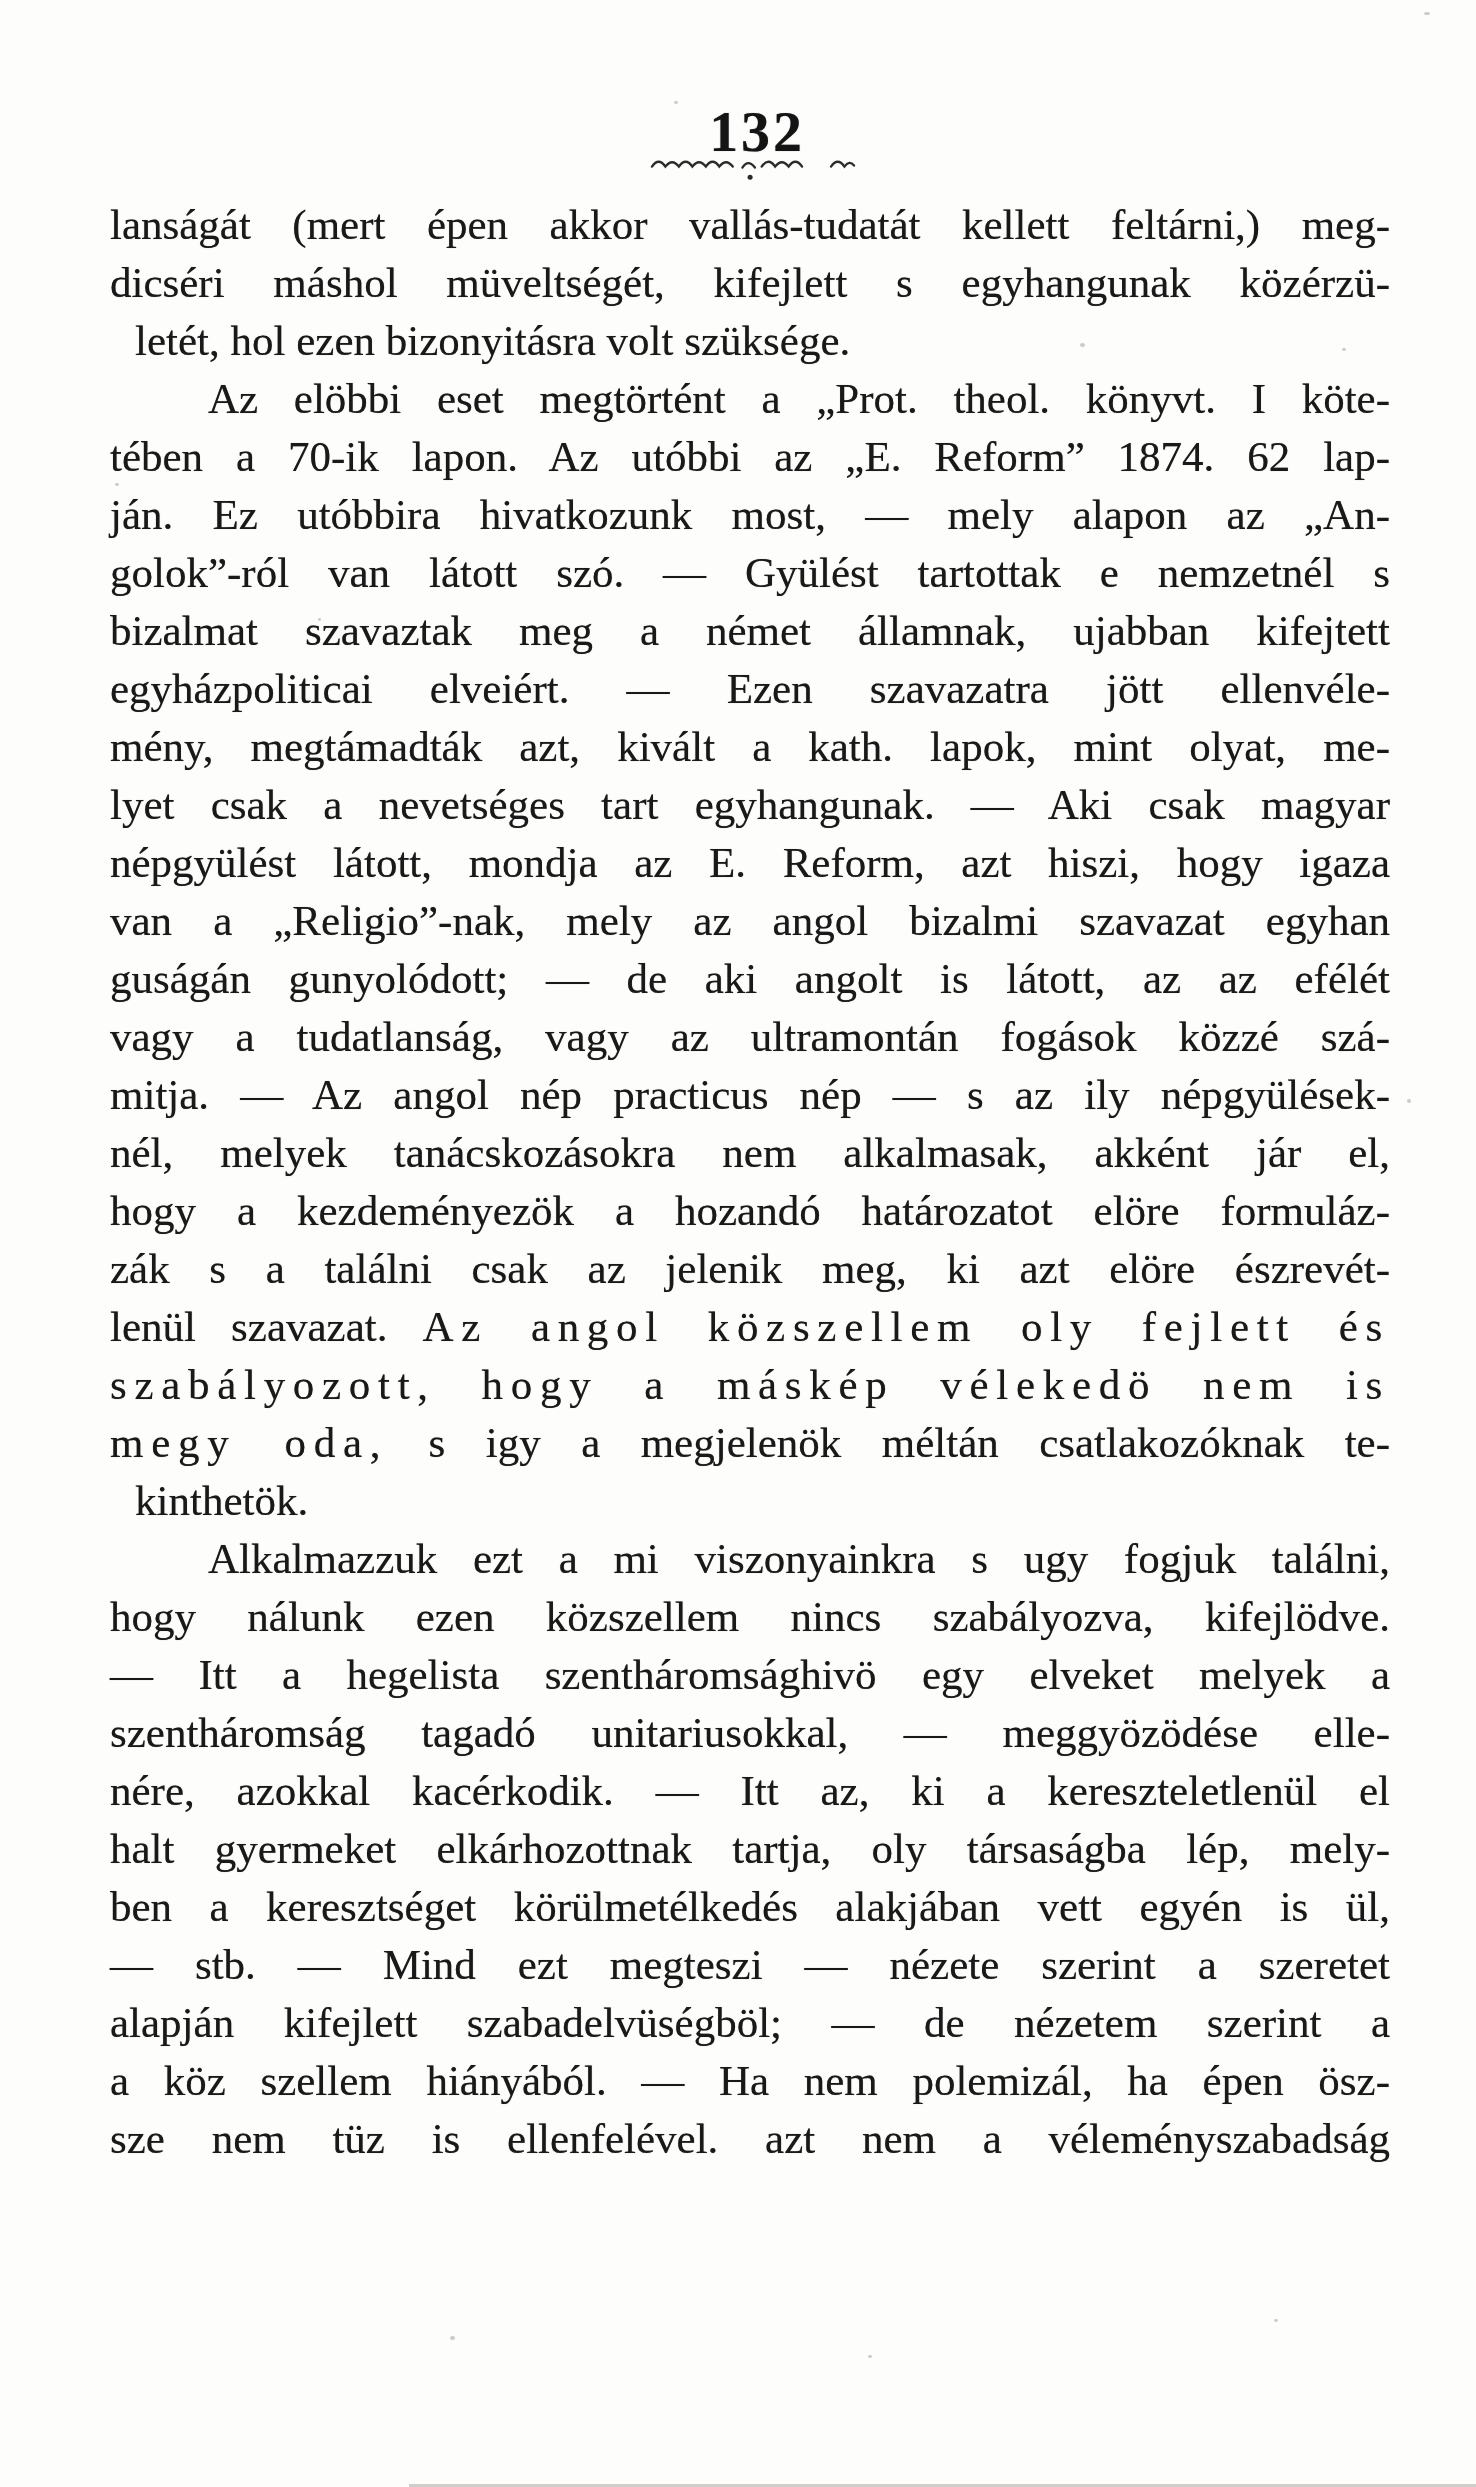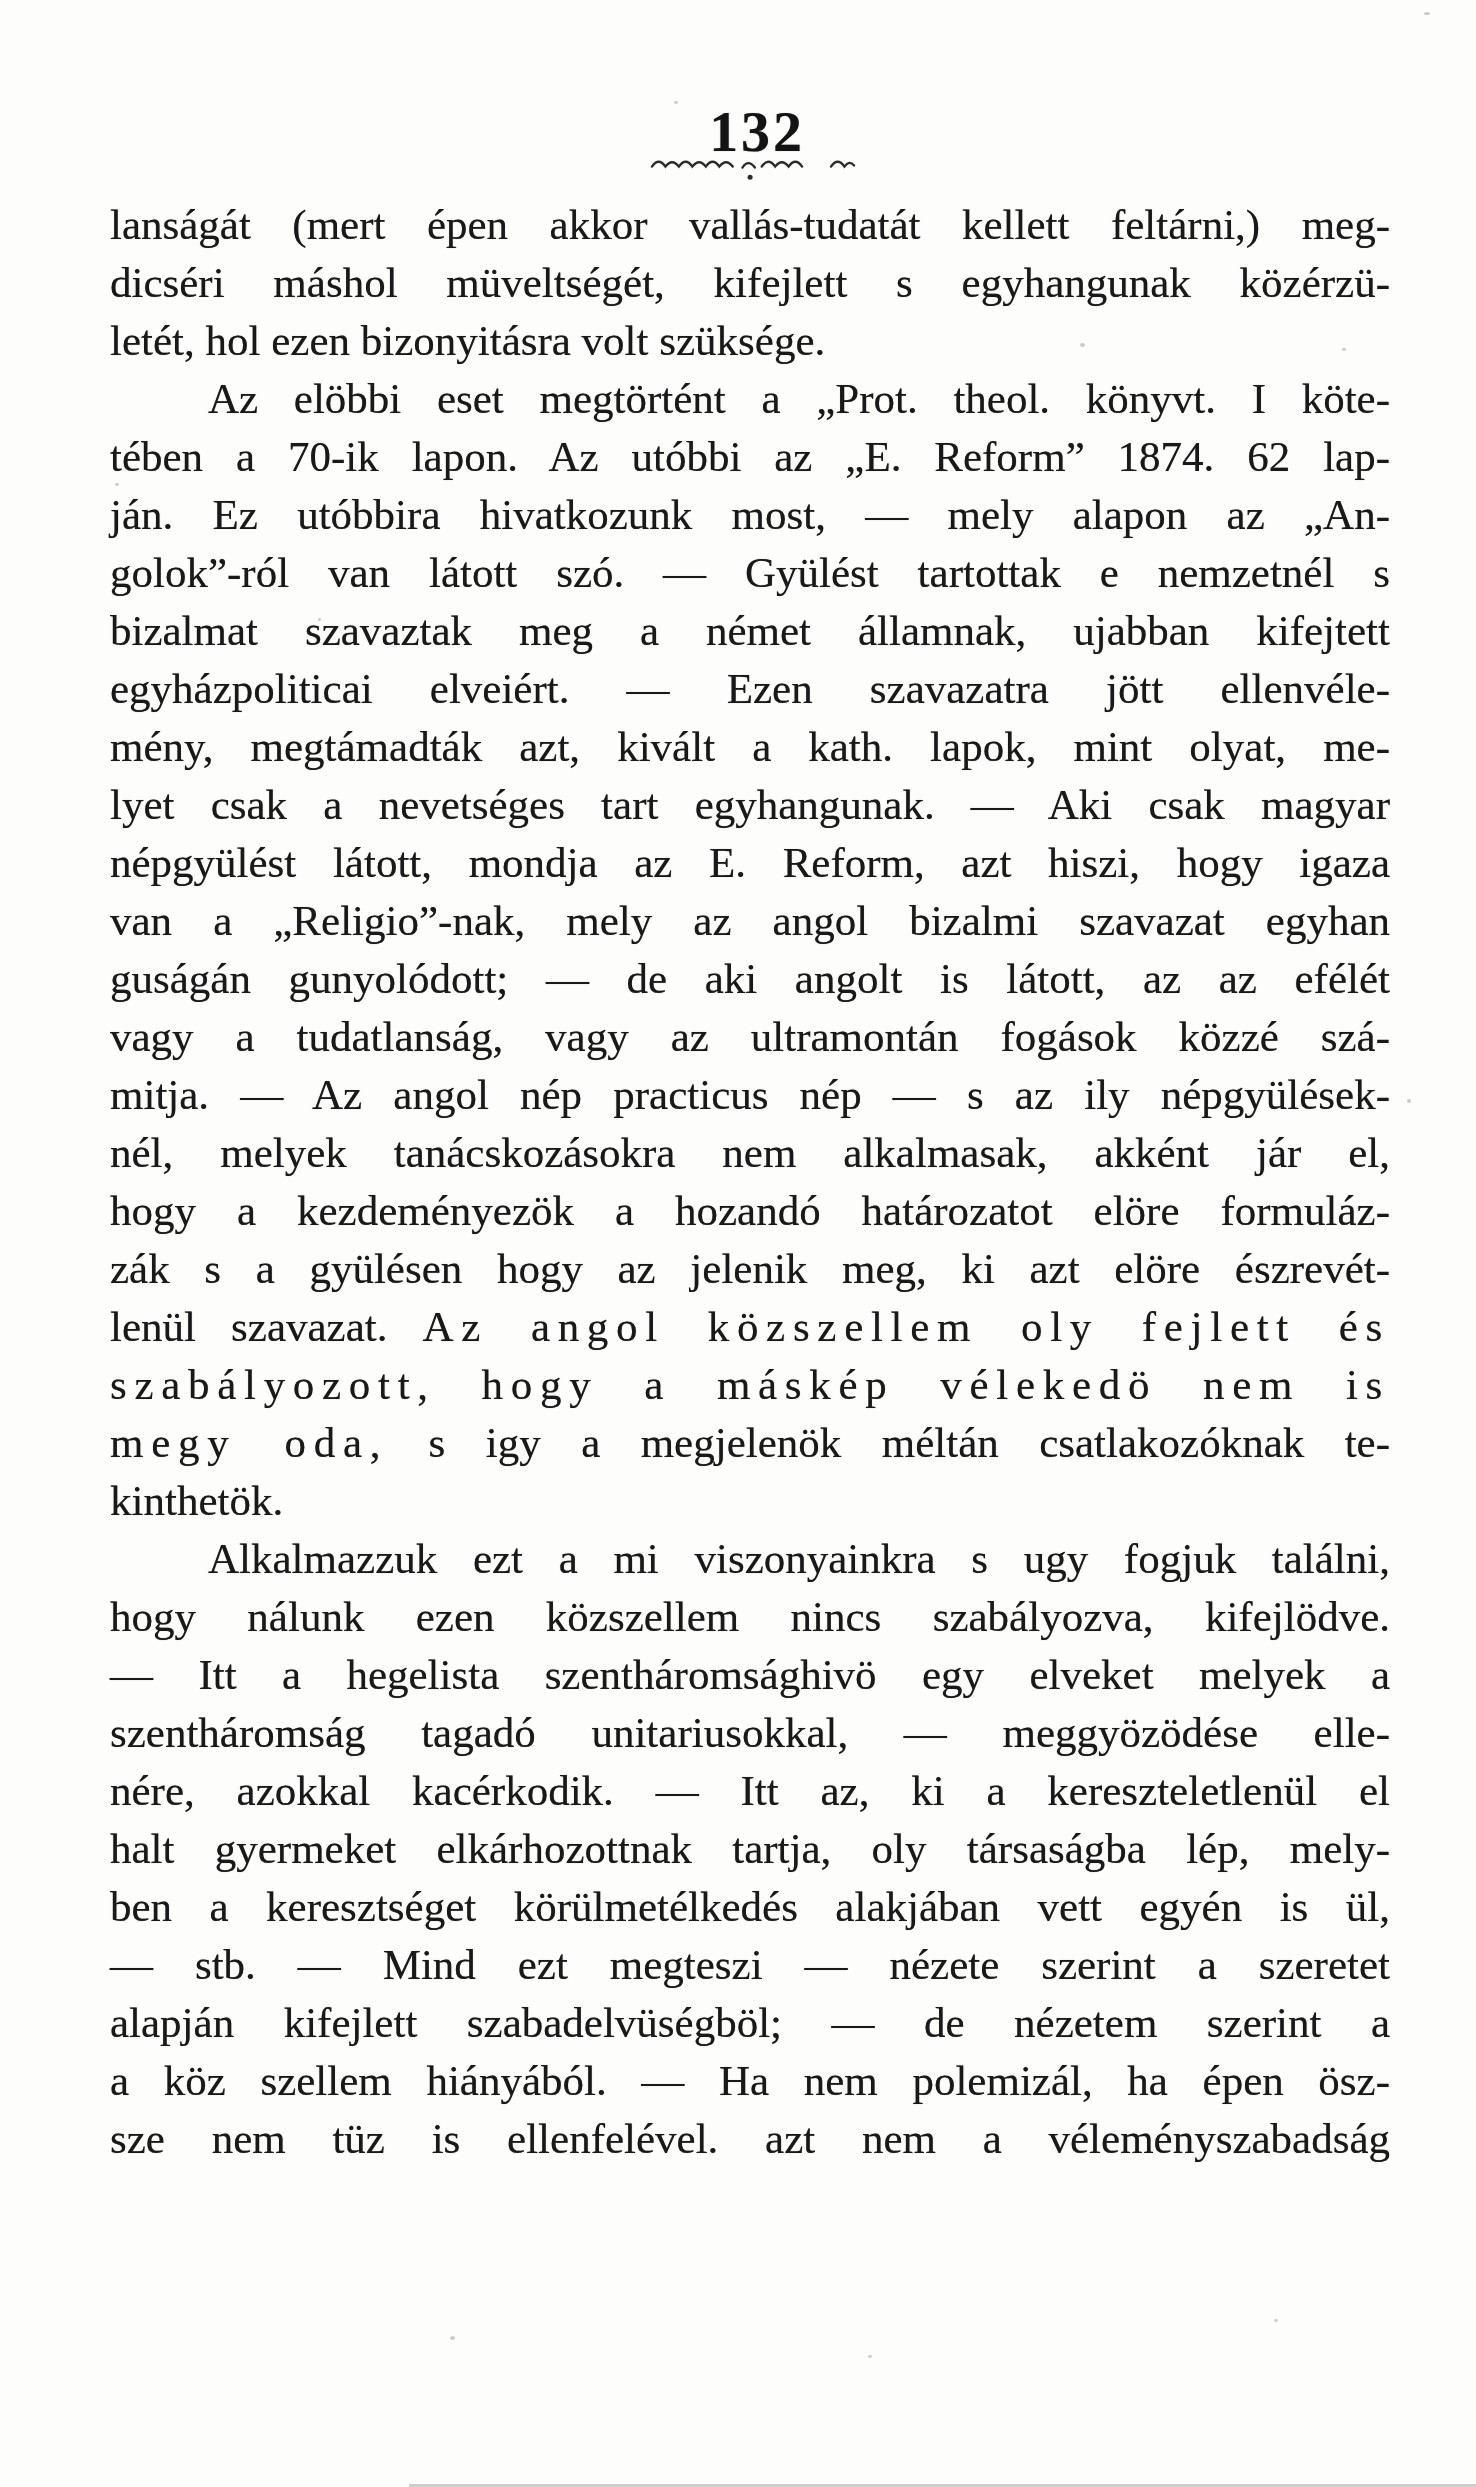--- a/index.html
+++ b/index.html
@@ -29,20 +29,21 @@
     text-shadow:0 0 0.7px rgba(10,10,10,.6);
   }
   .line{
     text-align:justify;
     text-align-last:justify;
     white-space:normal;
   }
   .line.short{
     text-align:left;
     text-align-last:left;
+    margin-left:25px;
   }
   .line.indent{ text-indent:98px; }
   .sp{ letter-spacing:7.7px; }
   .speck{
     position:absolute;border-radius:50%;
     background:#8f8f8f;opacity:.45;
   }
   .bottom-edge{
     position:absolute;left:409px;right:0;bottom:0;height:2.9px;
     background:#cfcecb;
@@ -75,21 +76,21 @@
       <div class="line"><span>egyházpoliticai elveiért. — Ezen szavazatra jött ellenvéle-</span></div>
       <div class="line"><span>mény, megtámadták azt, kivált a kath. lapok, mint olyat, me-</span></div>
       <div class="line"><span>lyet csak a nevetséges tart egyhangunak. — Aki csak magyar</span></div>
       <div class="line"><span>népgyülést látott, mondja az E. Reform, azt hiszi, hogy igaza</span></div>
       <div class="line"><span>van a „Religio”-nak, mely az angol bizalmi szavazat egyhan</span></div>
       <div class="line"><span>guságán gunyolódott; — de aki angolt is látott, az az efélét</span></div>
       <div class="line"><span>vagy a tudatlanság, vagy az ultramontán fogások közzé szá-</span></div>
       <div class="line"><span>mitja. — Az angol nép practicus nép — s az ily népgyülések-</span></div>
       <div class="line"><span>nél, melyek tanácskozásokra nem alkalmasak, akként jár el,</span></div>
       <div class="line"><span>hogy a kezdeményezök a hozandó határozatot elöre formuláz-</span></div>
-      <div class="line"><span>zák s a gyülésen hogy az jelenik meg, ki azt elöre észrevét-</span></div>
+      <div class="line"><span>zák s a találni csak az jelenik meg, ki azt elöre észrevét-</span></div>
       <div class="line"><span>lenül szavazat. </span><span class="sp">Az angol közszellem oly fejlett és</span></div>
       <div class="line"><span class="sp">szabályozott, hogy a máskép vélekedö nem is</span></div>
       <div class="line"><span class="sp">megy oda,</span><span> s igy a megjelenök méltán csatlakozóknak te-</span></div>
       <div class="line short"><span>kinthetök.</span></div>
       <div class="line indent"><span>Alkalmazzuk ezt a mi viszonyainkra s ugy fogjuk találni,</span></div>
       <div class="line"><span>hogy nálunk ezen közszellem nincs szabályozva, kifejlödve.</span></div>
       <div class="line"><span>— Itt a hegelista szentháromsághivö egy elveket melyek a</span></div>
       <div class="line"><span>szentháromság tagadó unitariusokkal, — meggyözödése elle-</span></div>
       <div class="line"><span>nére, azokkal kacérkodik. — Itt az, ki a kereszteletlenül el</span></div>
       <div class="line"><span>halt gyermeket elkárhozottnak tartja, oly társaságba lép, mely-</span></div>

